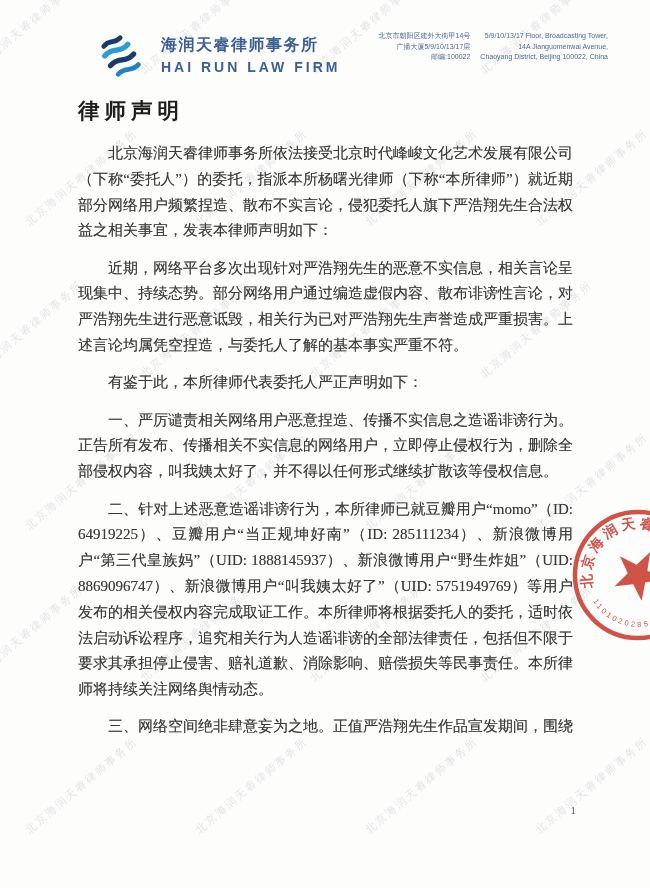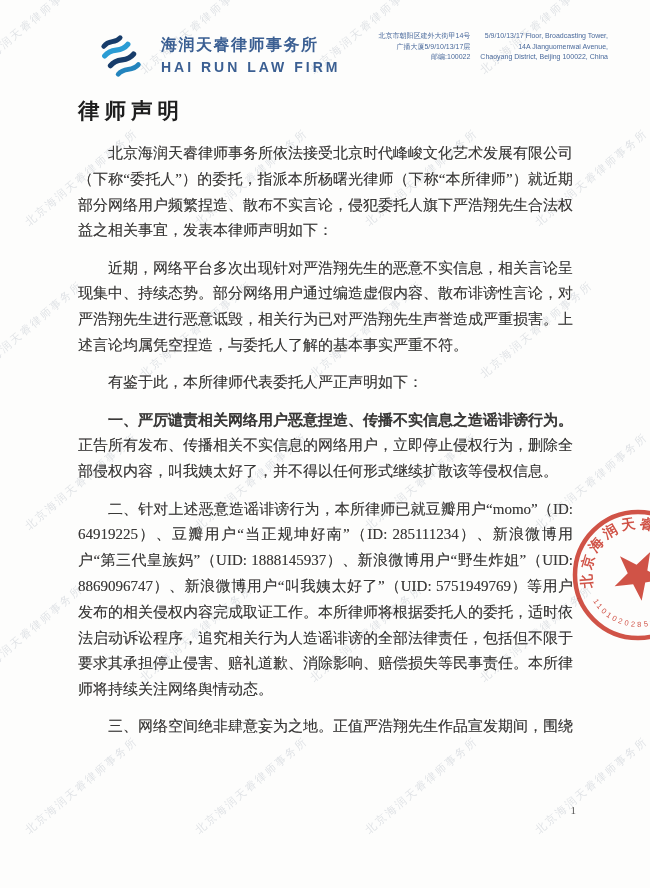--- a/index.html
+++ b/index.html
@@ -29,21 +29,21 @@
              font-family:"Liberation Sans","DejaVu Sans",sans-serif;
              font-size:7px;line-height:10.5px;color:#49699b;}
   .addr{text-align:right;}
 
   
   .doc{position:absolute;left:78px;width:495px;top:92px;z-index:2;color:var(--ink);}
   h1.title{margin:4px 0 16px 0;text-align:left;font-size:21.5px;letter-spacing:5px;
            color:#1e1e1e;font-weight:bold;}
   .para{margin:0 0 11.5px 0;font-size:15px;line-height:25.8px;text-align:justify;
         text-indent:30px;text-shadow:0 0 .5px rgba(70,68,66,.55);}
-  .para .lead-bold{font-weight:bold;}
+  .para .lead-bold{font-weight:normal;}
 
   
   .seal{position:absolute;left:548px;top:478px;width:180px;height:195px;z-index:3;
         mix-blend-mode:multiply;filter:blur(.3px);opacity:.88;}
   .seal .ring{fill:none;stroke:var(--seal-red);stroke-width:4.5;}
   .seal .star{fill:var(--seal-red);}
   .seal text{fill:var(--seal-red);font-family:"Liberation Sans","DejaVu Sans",sans-serif;}
   .seal .arc-cn{font-size:14px;letter-spacing:3.5px;font-weight:bold;}
   .seal .arc-num{font-size:7.5px;letter-spacing:2.6px;}
 

